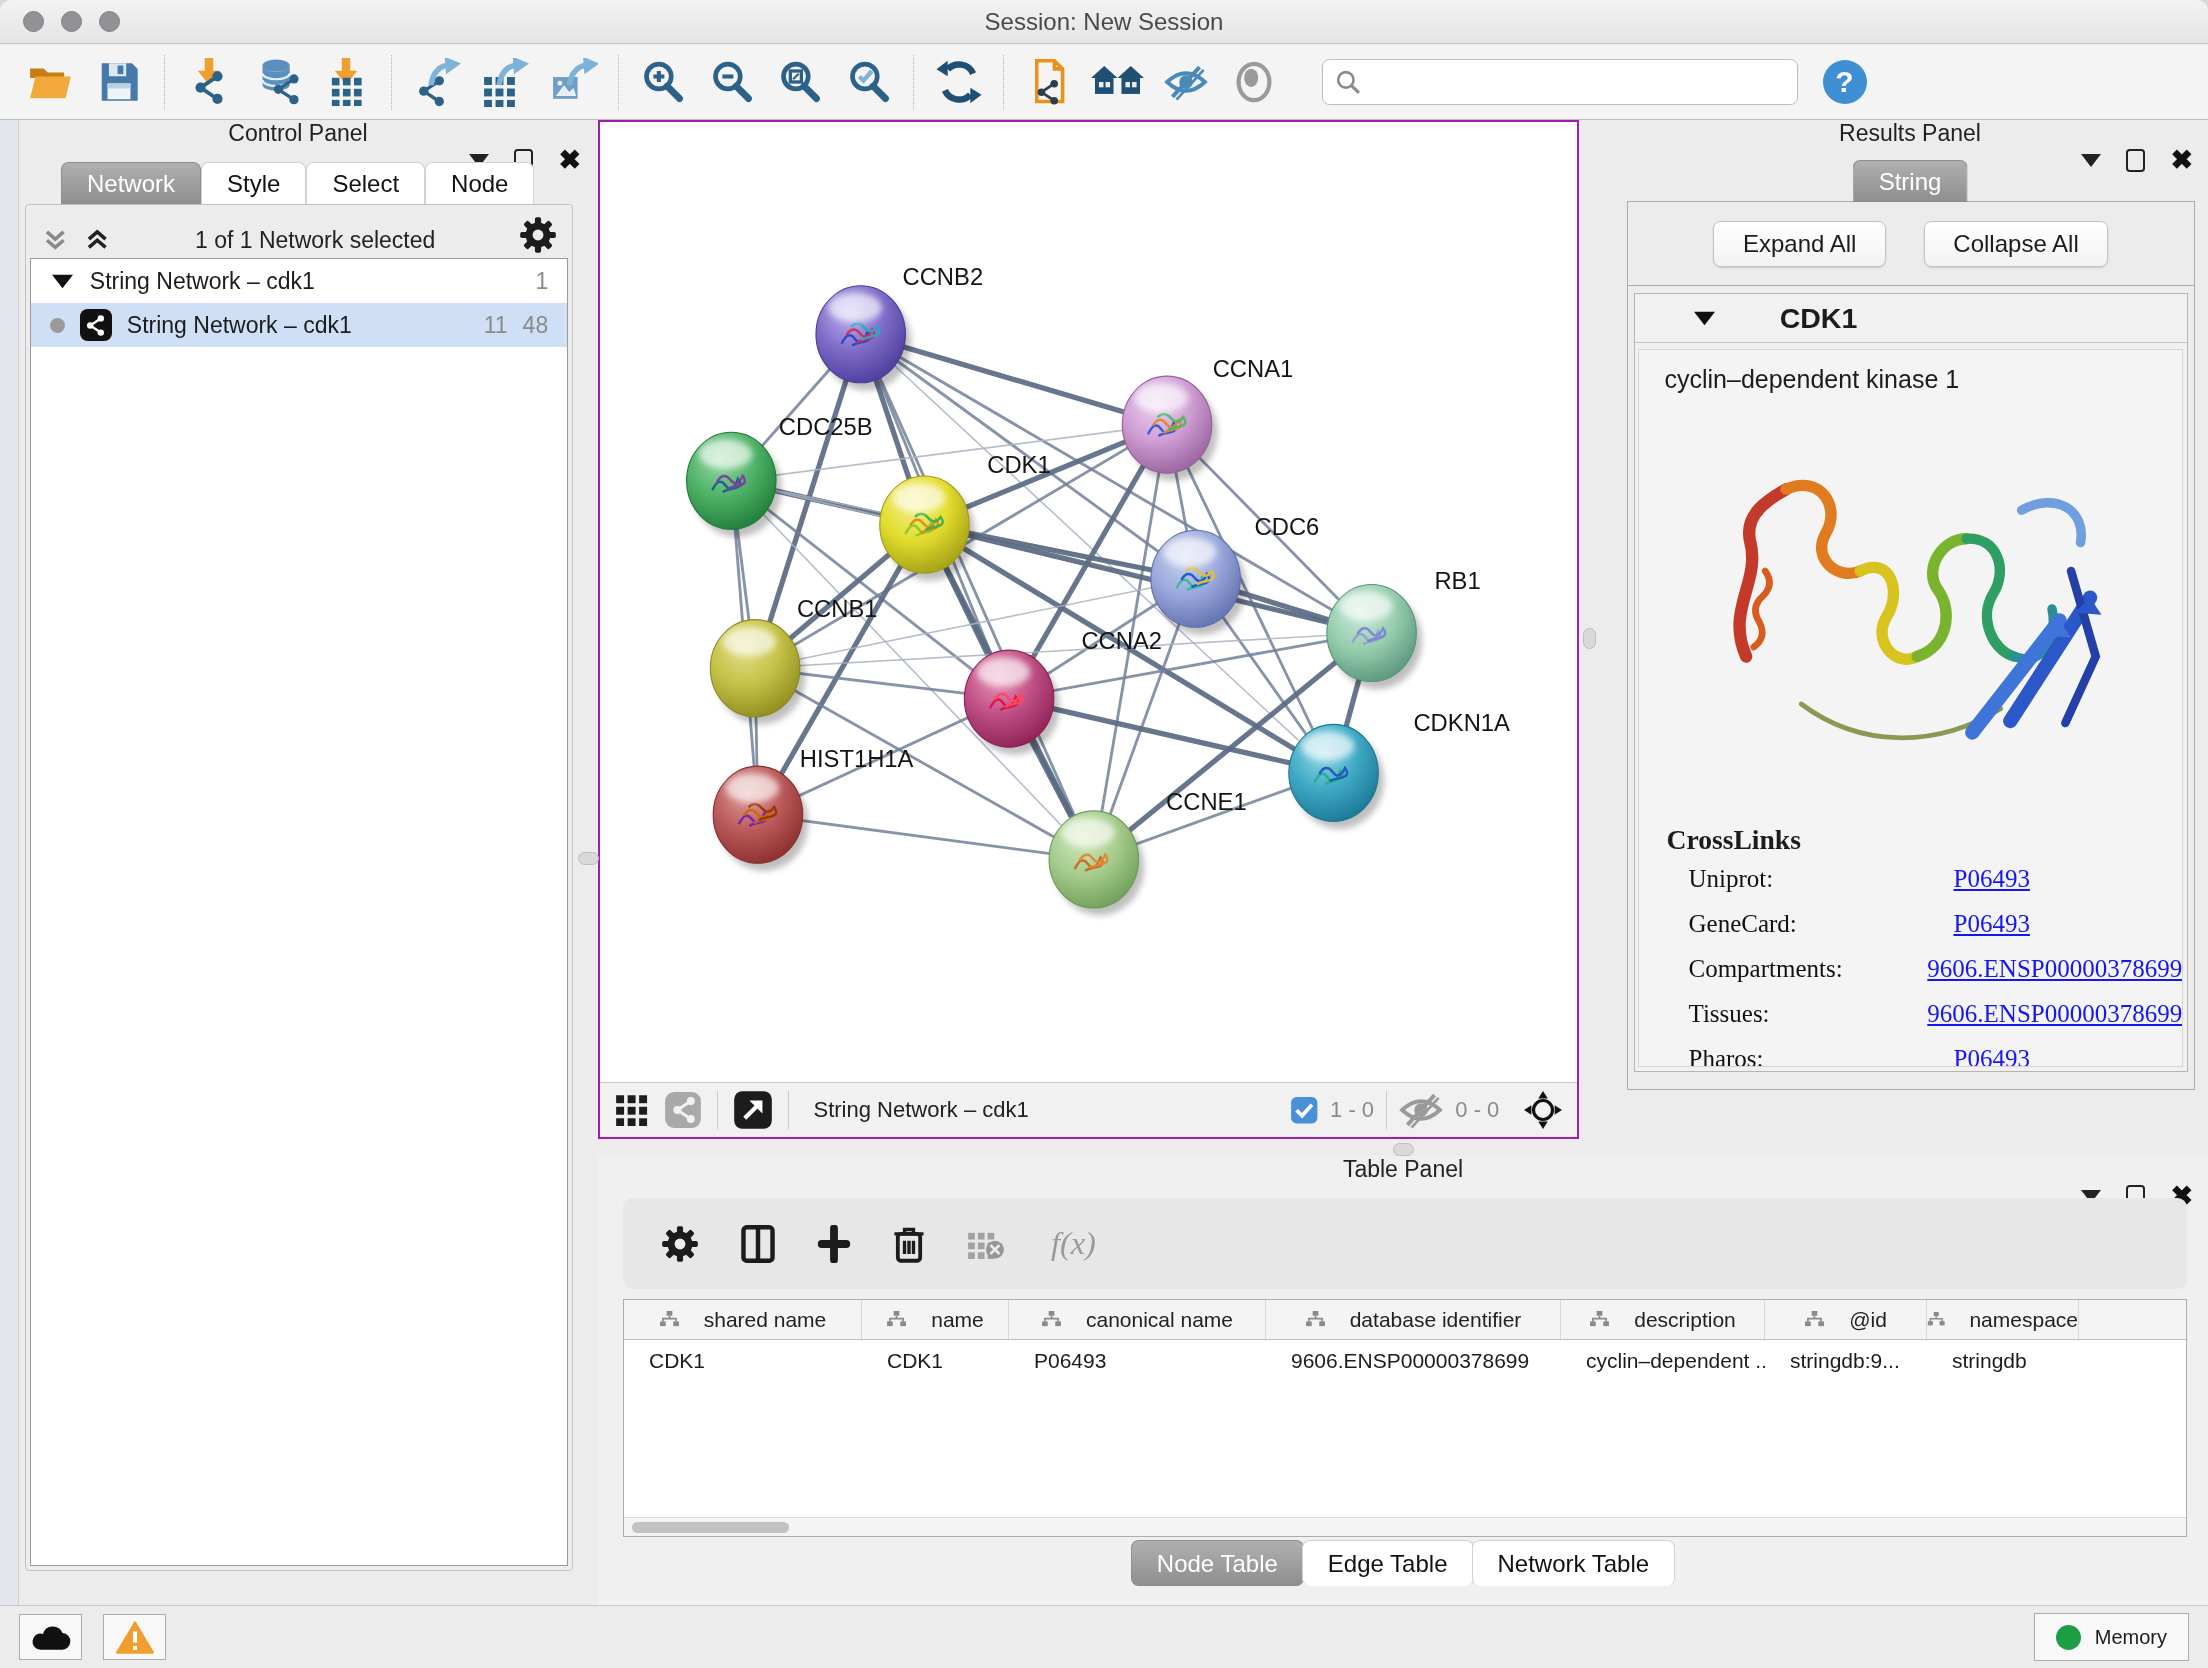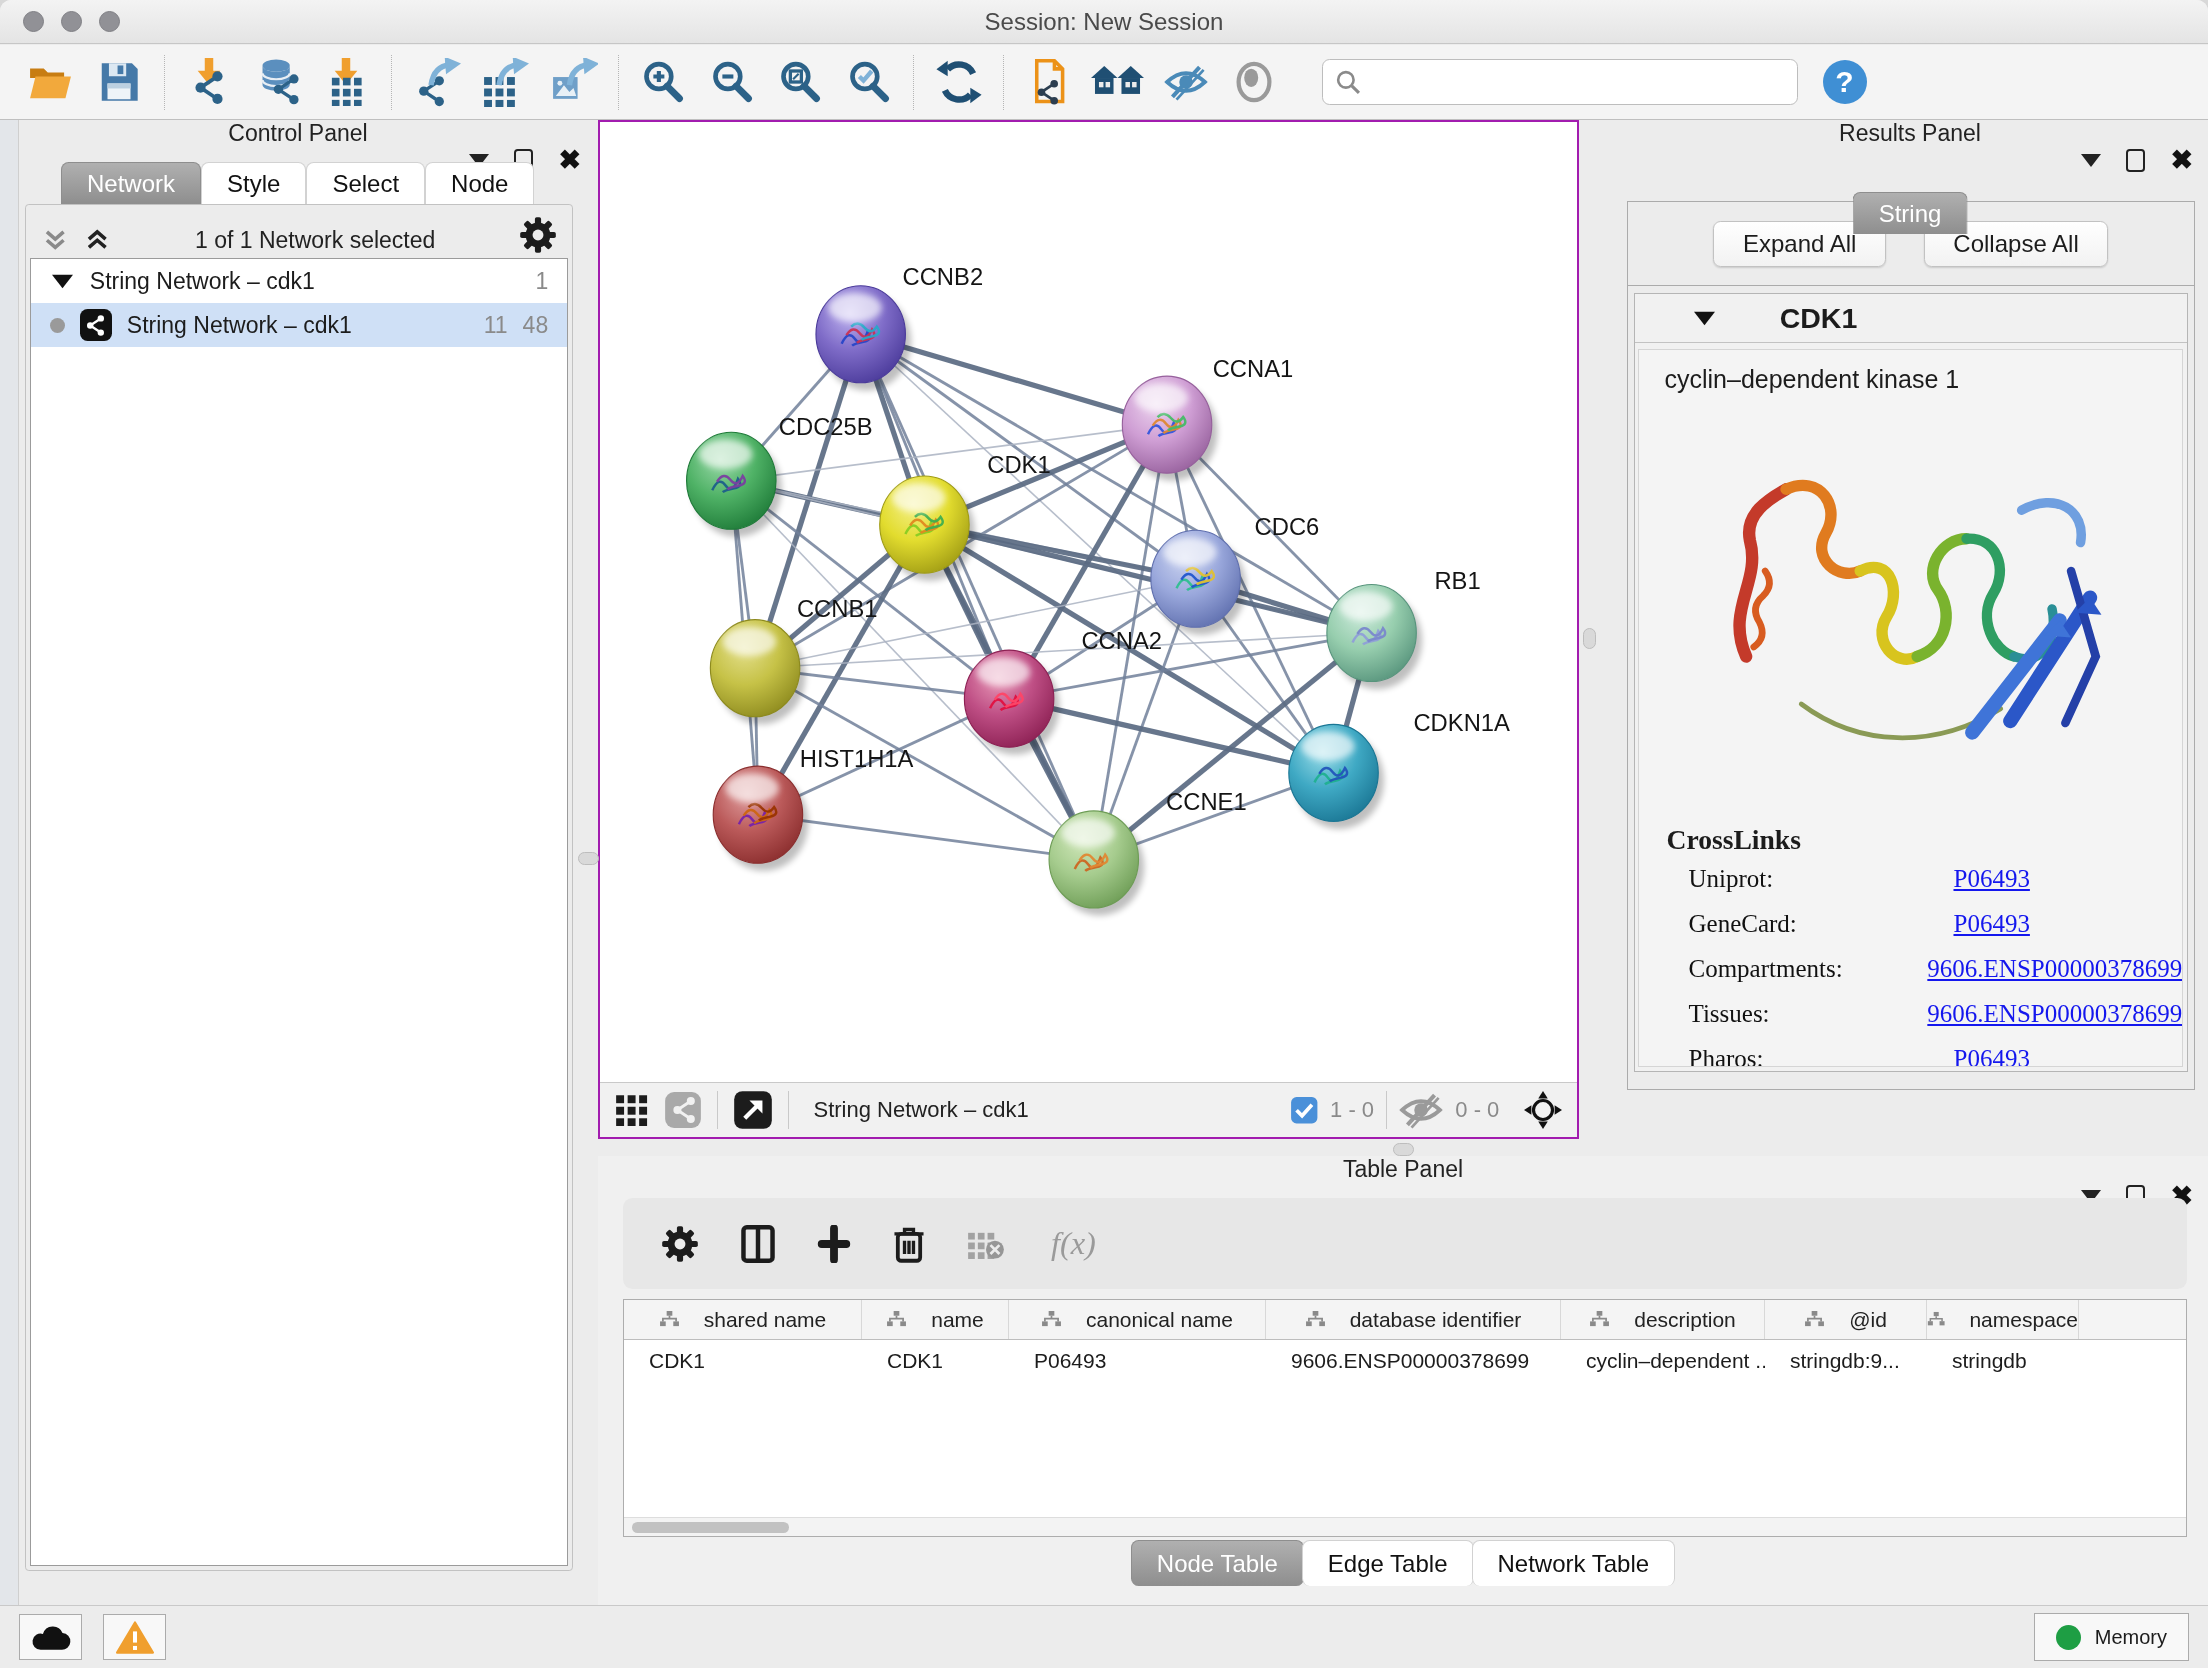--- a/index.html
+++ b/index.html
@@ -54,21 +54,21 @@
   .network-view{position:absolute;left:598px;top:120px;width:981px;height:1019px;background:#fff;border:2px solid #a21caf;}
   .nv-canvas{position:absolute;left:0;top:0;right:0;height:963px;background:#fff;}
   .nv-toolbar{position:absolute;left:0;bottom:0;right:0;height:55px;background:#f1f1f1;border-top:1px solid #c9c9c9;
               display:flex;align-items:center;padding:0 15px;gap:15px;font-size:22px;color:#222;}
   .nv-sep{width:1px;height:38px;background:#c9c9c9;}
   .nv-title{margin-left:9.5px;}
   .nv-right{margin-left:auto;display:flex;align-items:center;gap:11.4px;color:#8a8a8a;}
   .split-dot{position:absolute;width:21px;height:13.3px;border-radius:7.6px;background:#d9d9d9;border:1px solid #bdbdbd;}
   
   .results-panel{position:absolute;left:1612px;top:120px;right:0;bottom:63px;background:#ececec;}
-  .rp-tab{position:absolute;left:50%;transform:translateX(-50%);top:40px;z-index:2;margin-top:32px;}
+  .rp-tab{position:absolute;left:50%;transform:translateX(-50%);top:40px;z-index:2;}
   .rp-content{position:absolute;left:15px;right:13.3px;top:81px;height:889px;border:1px solid #ababab;background:#ececec;}
   .rp-buttons{height:84px;border-bottom:1.9px solid #ababab;display:flex;align-items:center;justify-content:center;gap:38px;}
   .rp-btn{background:linear-gradient(#ffffff,#f2f2f2);border:1px solid #c2c2c2;border-radius:7.6px;
           height:46px;padding:0 28.5px;display:flex;align-items:center;font-size:24px;box-shadow:0 1px 1.9px rgba(0,0,0,.15);}
   .rp-section{position:absolute;left:5.7px;right:5.7px;top:91px;bottom:17px;border:1px solid #b5b5b5;background:#f1f1f1;}
   .rp-gene-head{height:49px;display:flex;align-items:center;gap:25px;padding-left:57px;border-bottom:1px solid #c2c2c2;}
   .rp-gene-head .g{font-size:28.5px;font-weight:bold;margin-left:38px;}
   .rp-inner{position:absolute;left:3.8px;right:3.8px;top:55px;bottom:3.8px;background:#f4f4f4;border:1px solid #d5d5d5;overflow:hidden;}
   .rp-desc{font-size:25px;padding:15px 0 0 25px;}
   .protein-img{display:block;margin:25px auto 0 auto;}

